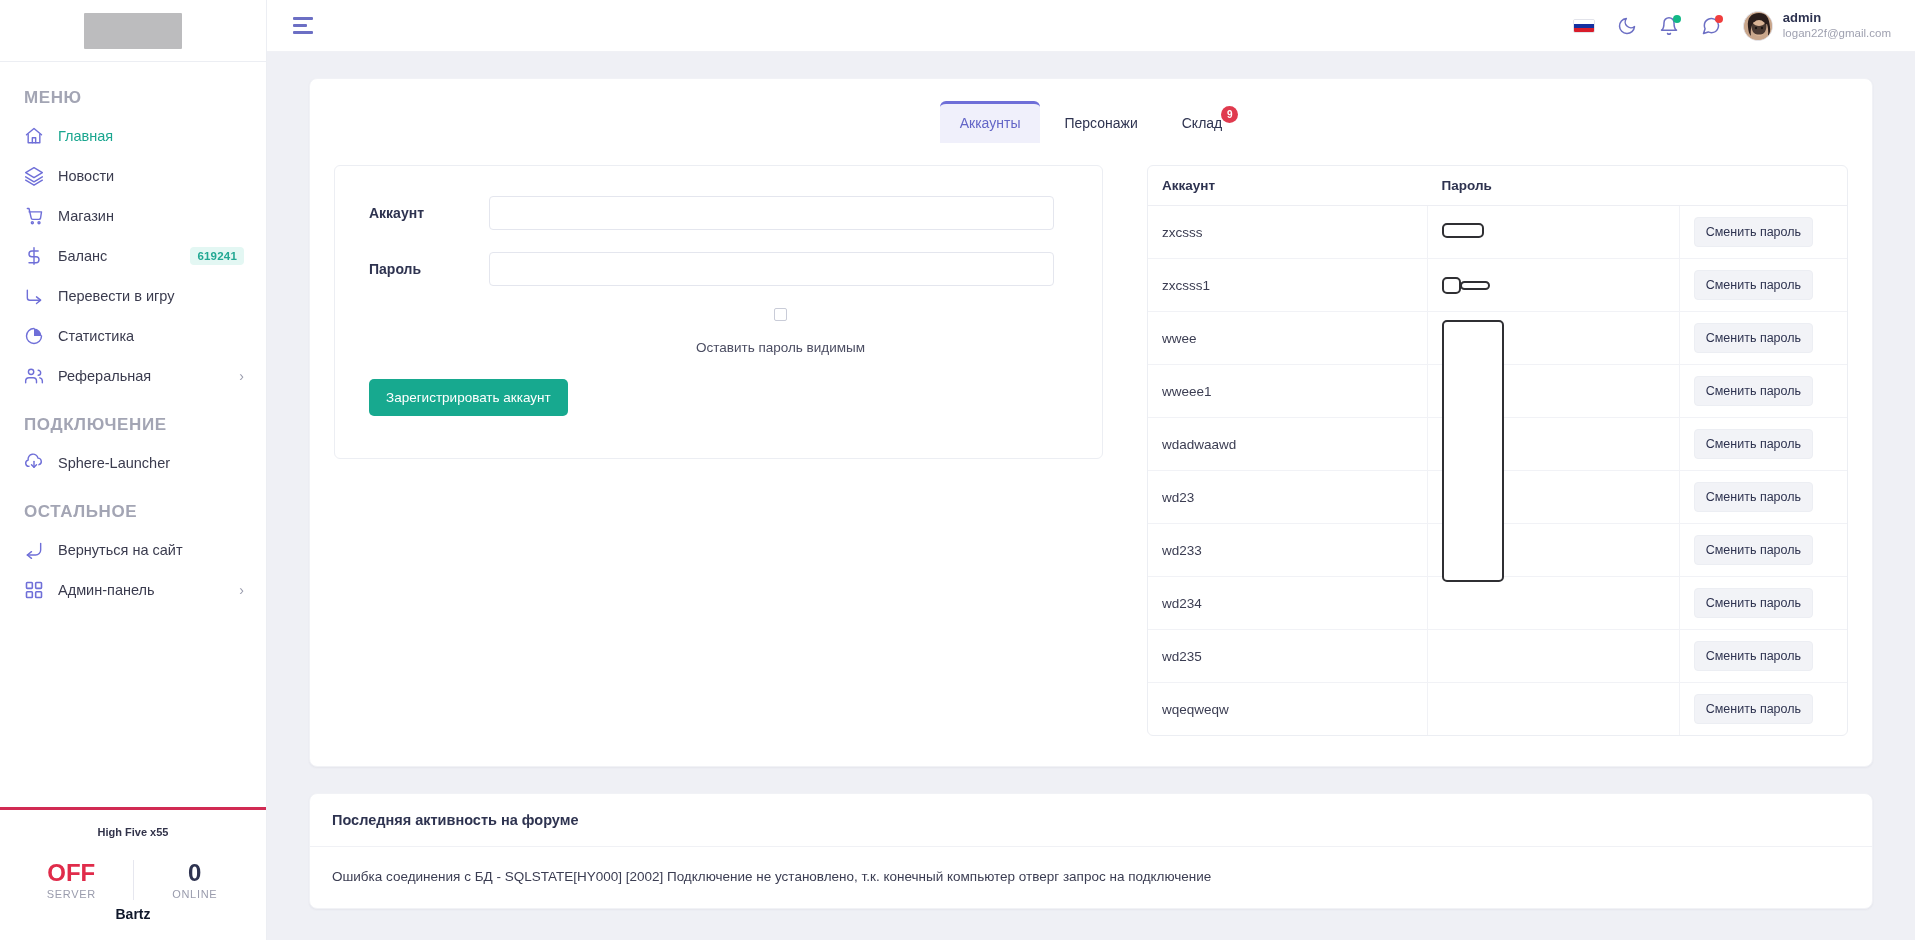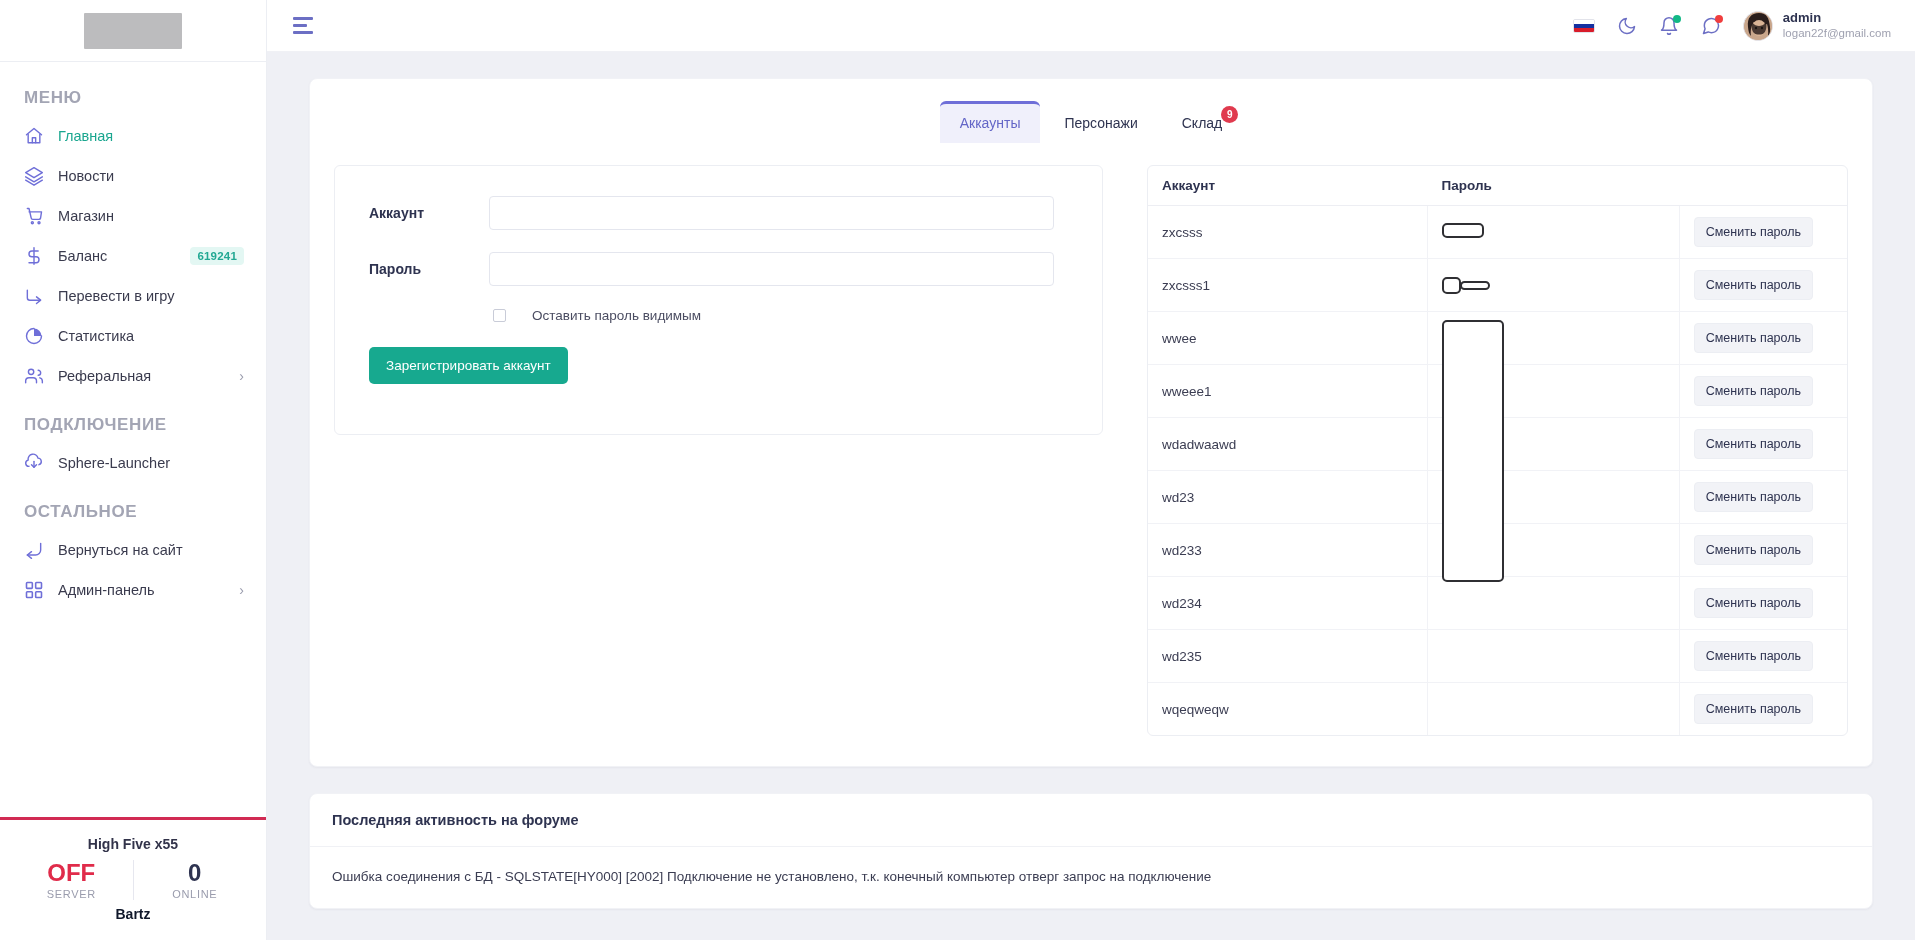--- a/index.html
+++ b/index.html
@@ -47,21 +47,21 @@
   .chev { color: #9a9cad; font-size: 14px; line-height: 1; }
   .nav-gap { height: 9px; }
 
   
   .server-box {
     border-top: 3px solid #d12a53;
     background: #ffffff;
     padding: 16px 10px 18px 10px;
     text-align: center;
   }
-  .server-title { font-size: 14px; font-weight: 700; color: #32334a; margin-bottom: 8px; }
+  .server-title { font-size: 11px; font-weight: 700; color: #32334a; margin-bottom: 22px; }
   .server-stats { display: flex; align-items: stretch; justify-content: center; }
   .stat { flex: 1; padding: 0 6px; }
   .stat + .stat { border-left: 1px solid #e6e7ef; }
   .stat-val { font-size: 24px; font-weight: 700; line-height: 1.05; }
   .stat-val.off { color: #e02b4a; }
   .stat-val.on { color: #2e3350; }
   .stat-lbl { font-size: 11px; color: #9a9cad; letter-spacing: .7px; margin-top: 3px; }
   .server-name { font-size: 14px; font-weight: 700; color: #0f172a; margin-top: 6px; }
 
   
@@ -131,21 +131,21 @@
   .panel-left { flex: 1; padding: 30px 34px 42px 34px; min-height: 270px; }
   .panel-right { flex: 1; padding: 0; }
 
   .form-row { display: flex; align-items: center; margin-bottom: 22px; }
   .form-label { width: 120px; font-size: 14px; font-weight: 700; color: #2e3350; }
   .form-input {
     flex: 1; height: 34px; border: 1px solid #e4e6ee; border-radius: 4px;
     background: #fff; padding: 0 10px; font-size: 14px; color: #2e3350;
     font-family: inherit; outline: none; max-width: 565px;
   }
-  .check-row { display: flex; align-items: center; gap: 26px; margin: 4px 0 0 124px; }
+  .check-row { display: flex; align-items: center; gap: 19px; margin: 4px 0 0 124px; flex-direction: column; }
   .check-box {
     width: 13px; height: 13px; border: 1px solid #c9ccd8; border-radius: 2px;
     background: #fff; cursor: pointer; flex: none;
   }
   .check-lbl { font-size: 13.5px; color: #4b4d62; }
   .btn-register {
     margin: 24px 0 0 0; background: #17a98f; color: #ffffff;
     border: none; border-radius: 5px; padding: 11px 17px;
     font-size: 13.5px; font-family: inherit; cursor: pointer;
   }

